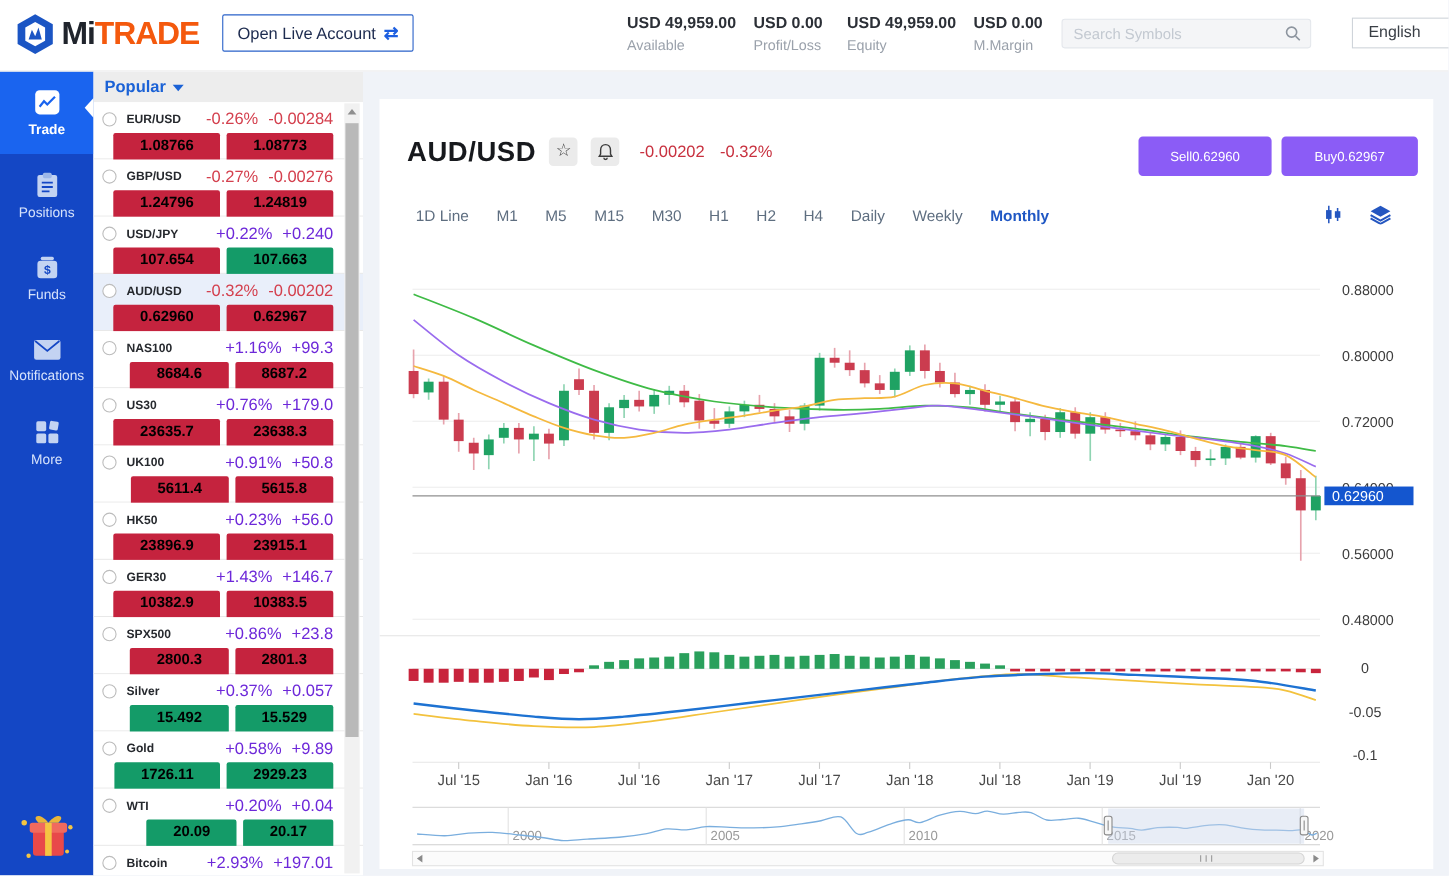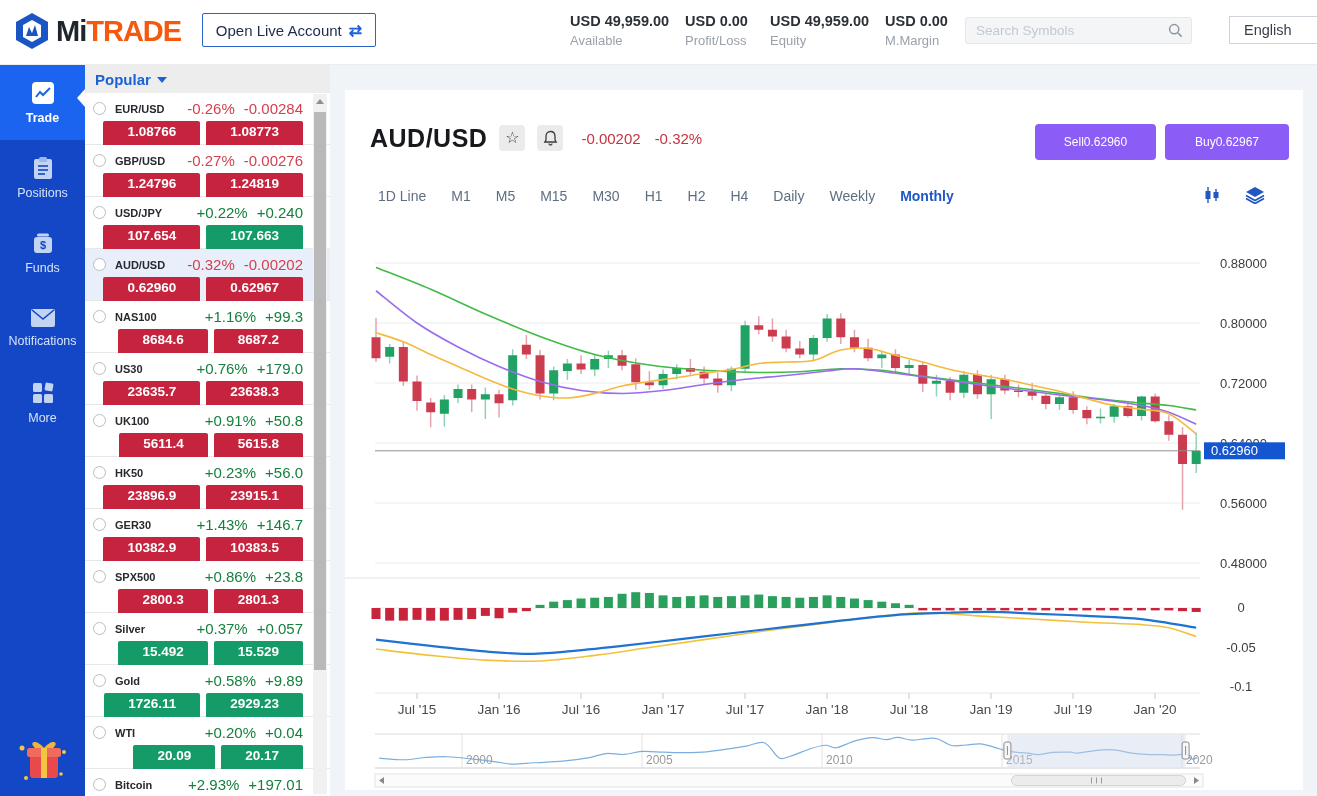--- a/index.html
+++ b/index.html
@@ -36,23 +36,23 @@
   .wl-head{height:28px;background:#ededed;display:flex;align-items:center;padding-left:10px;gap:6px;cursor:pointer;}
   .wl-head .t{color:#1b62d6;font-size:15px;font-weight:bold;}
   .caret-down{width:0;height:0;border-left:5px solid transparent;border-right:5px solid transparent;border-top:6px solid #1b62d6;margin-top:2px;}
   .wl-rows{position:relative;}
   .wl-row{position:relative;height:52px;border-bottom:1px solid #e8e8e8;padding:7px 27px 0 8px;cursor:pointer;background:#fff;}
   .wl-row.selected{background:#e9effa;}
   .wl-line1{display:flex;align-items:center;}
   .radio{width:13px;height:13px;border:1.5px solid #bcbcbc;border-radius:50%;background:#fff;flex:0 0 auto;}
   .wl-name{font-size:11px;font-weight:bold;color:#26292e;margin-left:9px;}
   .wl-chg{margin-left:auto;font-size:15px;display:flex;gap:9px;align-items:flex-end;}
-  .wl-chg.up{color:#15803d;} .wl-chg.down{color:#d4404e;}
+  .wl-chg.up{color:#6d28d9;} .wl-chg.down{color:#d4404e;}
   .wl-line2{display:flex;justify-content:flex-end;gap:6px;margin-top:4px;}
-  .px-badge{min-width:52px;height:39px;line-height:21px;text-align:center;padding:0 24px;border-radius:2px;color:#ffffff;font-size:13.5px;font-weight:bold;}
+  .px-badge{min-width:52px;height:39px;line-height:21px;text-align:center;padding:0 24px;border-radius:2px;color:#000000;font-size:13.5px;font-weight:bold;}
   .px-badge.red{background:#c5233e;} .px-badge.green{background:#149b68;}
   .wl-scroll{position:absolute;right:3px;top:29px;width:14px;height:700px;background:#f1f1f1;}
   .wl-scroll .up{height:14px;display:flex;align-items:center;justify-content:center;cursor:pointer;}
   .wl-scroll .up i{width:0;height:0;border-left:4px solid transparent;border-right:4px solid transparent;border-bottom:5px solid #8f8f8f;}
   .wl-scroll .thumb{position:absolute;left:1px;top:18px;width:12px;height:558px;background:#b9b9b9;cursor:pointer;}
   
   .main{position:absolute;left:330px;top:65px;width:987px;height:731px;background:#f0f3f8;}
   .card{position:absolute;left:15px;top:25px;width:958px;height:700px;background:#fff;}
   .title-row{position:absolute;left:25px;top:30px;height:36px;display:flex;align-items:center;}
   .sym{font-size:25px;font-weight:bold;color:#17191d;letter-spacing:0.5px;}

